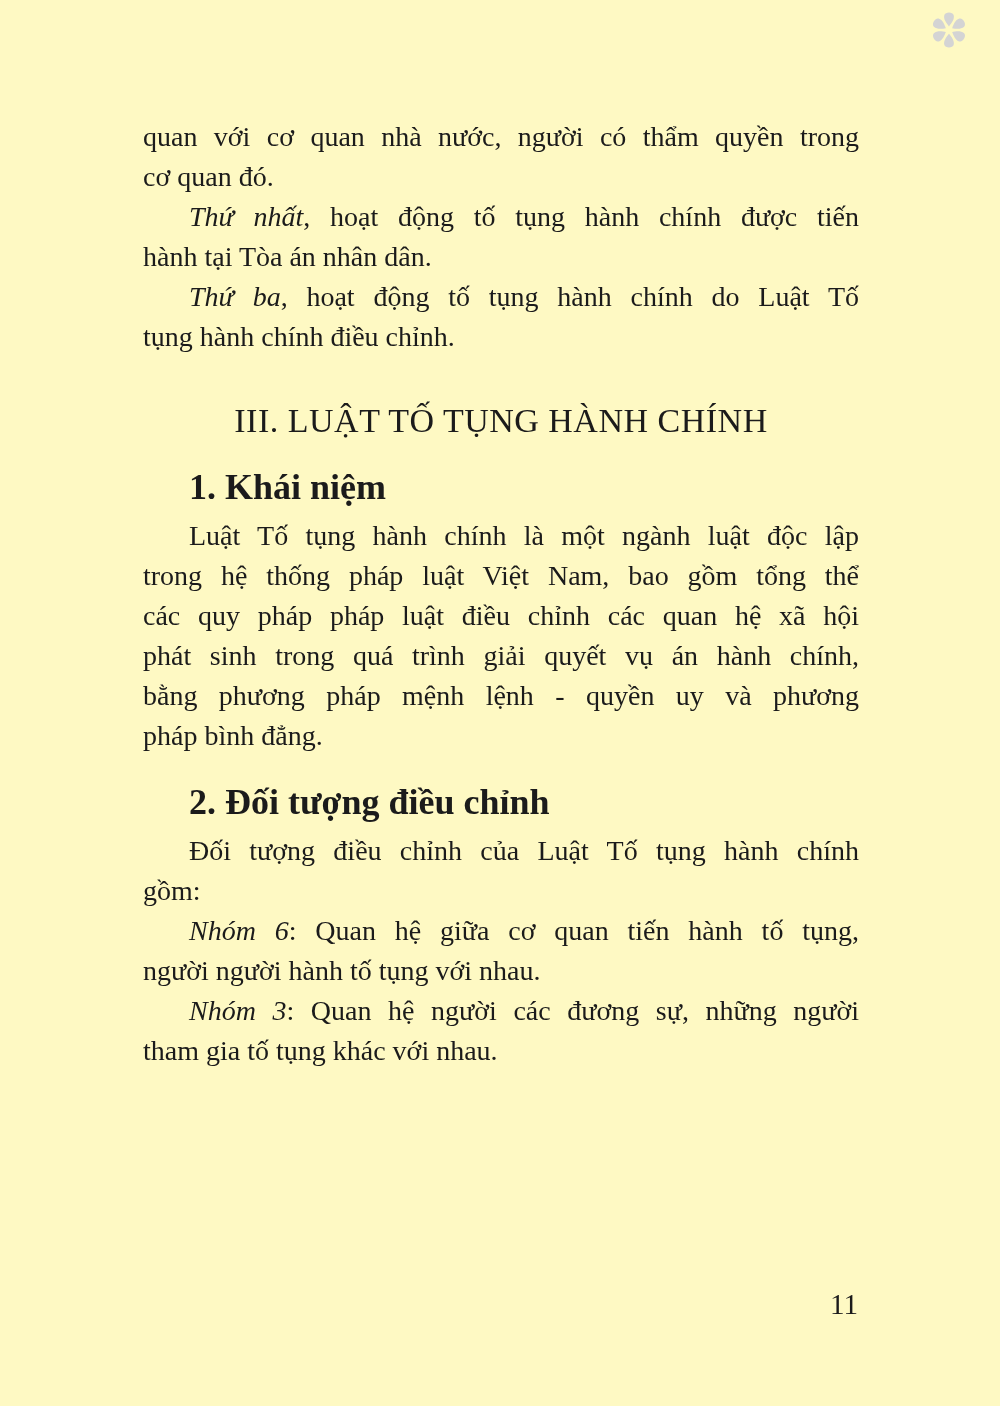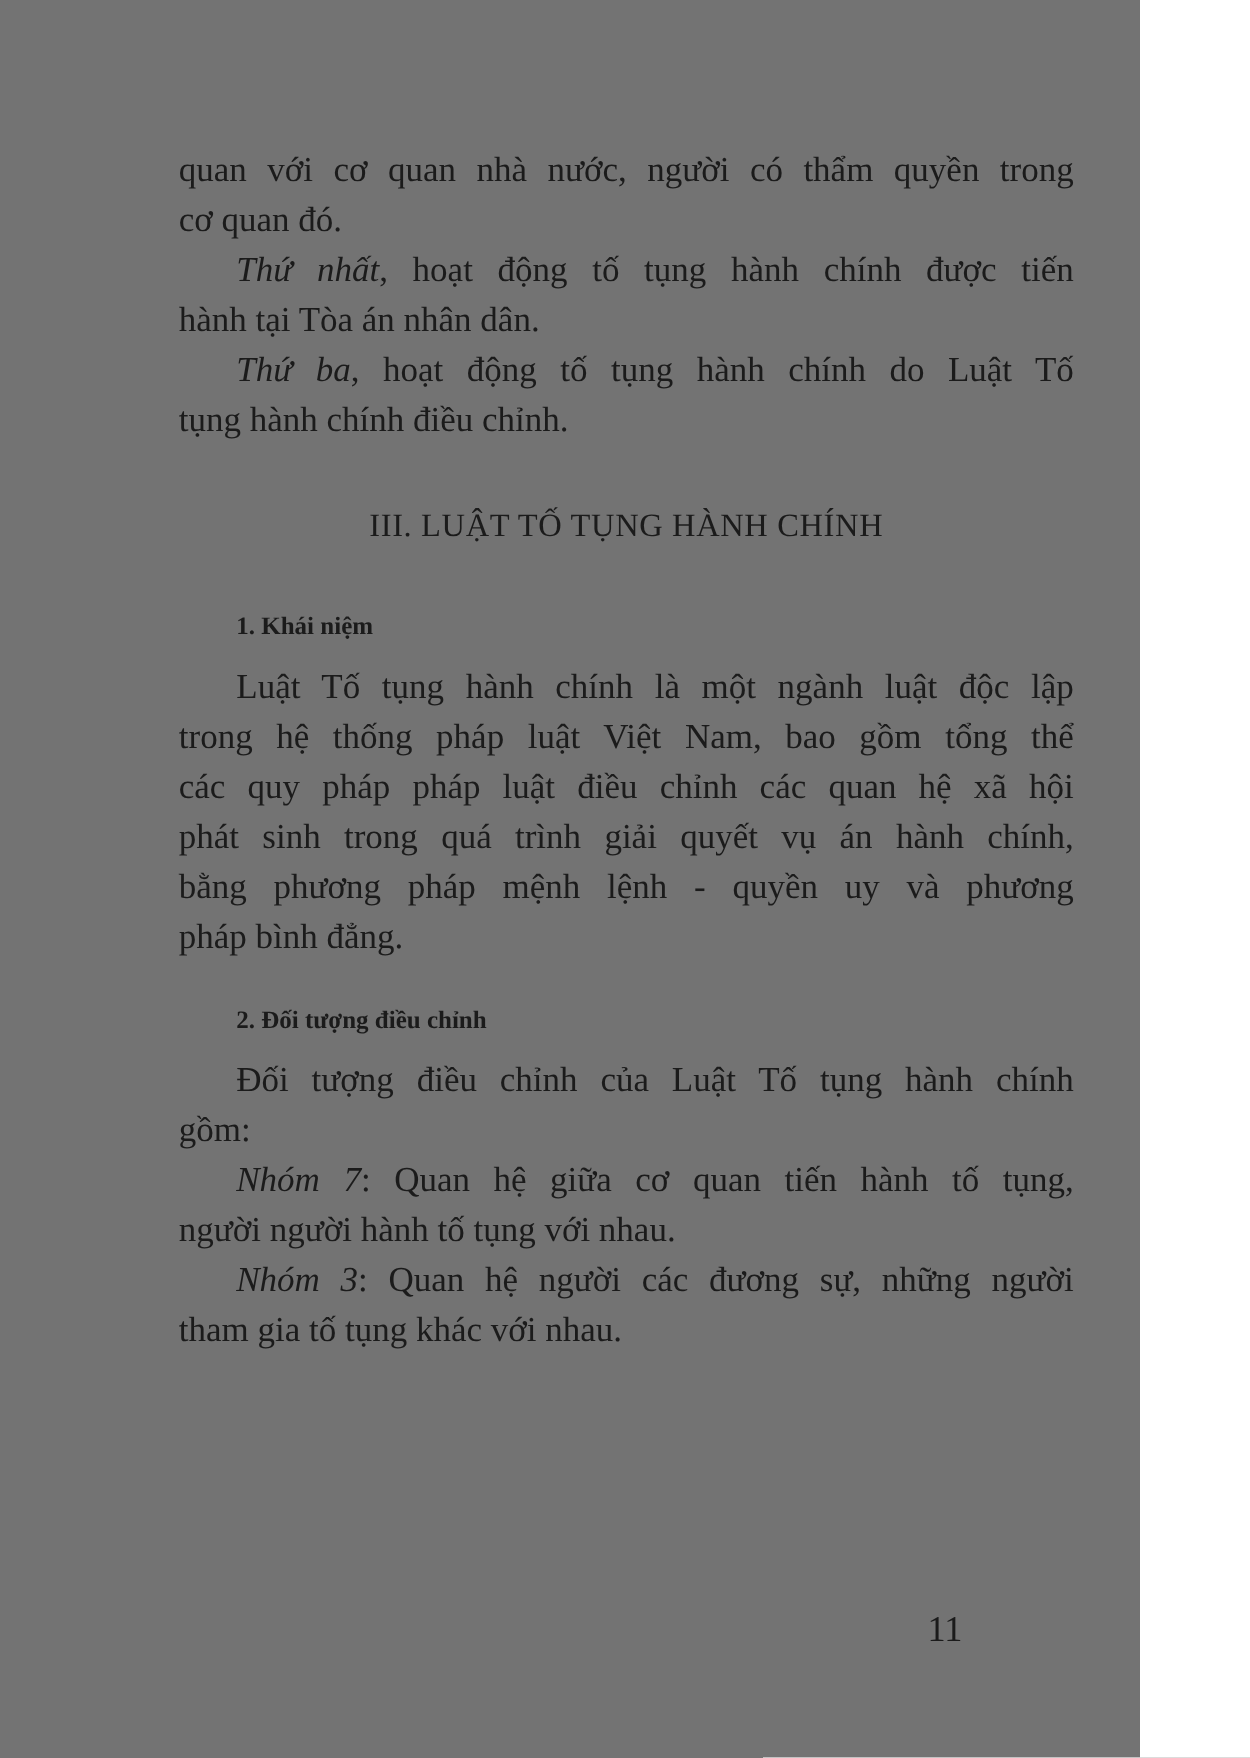--- a/index.html
+++ b/index.html
@@ -1,21 +1,21 @@
 <!DOCTYPE html>
 <html><head>
 <meta charset="utf-8">
 <style>
   * { margin: 0; padding: 0; box-sizing: border-box; }
   html, body { background: #ffffff; }
   .page {
     position: relative;
-    width: 912px;
+    width: 1000px;
     height: 1406px;
-    background: #737373;
+    background: #fef9c3;
     color: #1b1b1b;
     font-family: "Liberation Serif", "DejaVu Serif", serif;
     overflow: hidden;
   }
   .flower {
     position: absolute;
     left: 928px;
     top: 8px;
     width: 42px;
     height: 42px;
@@ -34,30 +34,30 @@
   }
   .line.last {
     text-align: justify;
     text-align-last: left;
   }
   .line.indent { text-indent: 46px; }
   .lead { font-style: italic; }
   .main-heading {
     text-align: center;
     text-align-last: center;
-    font-size: 26px;
+    font-size: 34px;
     line-height: 40px;
     margin-top: 44px;
-    margin-bottom: 40px;
+    margin-bottom: 26px;
     letter-spacing: 0.5px;
     font-weight: normal;
   }
   .section-title {
     font-weight: bold;
-    font-size: 20px;
+    font-size: 36px;
     line-height: 40px;
     text-indent: 46px;
     margin-top: 26px;
     margin-bottom: 9px;
   }
   .page-number {
     position: absolute;
     top: 1284px;
     right: 142px;
     font-size: 29px;
@@ -110,21 +110,21 @@
     </div>
 
     <h2 class="section-title">2. Đối tượng điều chỉnh</h2>
 
     <div class="para">
       <div class="line indent"><span>Đối tượng điều chỉnh của Luật Tố tụng hành chính</span></div>
       <div class="line last"><span>gồm:</span></div>
     </div>
 
     <div class="para">
-      <div class="line indent"><i class="lead">Nhóm 7</i><span>: Quan hệ giữa cơ quan tiến hành tố tụng,</span></div>
+      <div class="line indent"><i class="lead">Nhóm 6</i><span>: Quan hệ giữa cơ quan tiến hành tố tụng,</span></div>
       <div class="line last"><span>người người hành tố tụng với nhau.</span></div>
     </div>
 
 
     <div class="para">
       <div class="line indent"><i class="lead">Nhóm 3</i><span>: Quan hệ người các đương sự, những người</span></div>
       <div class="line last"><span>tham gia tố tụng khác với nhau.</span></div>
     </div>
 
 

